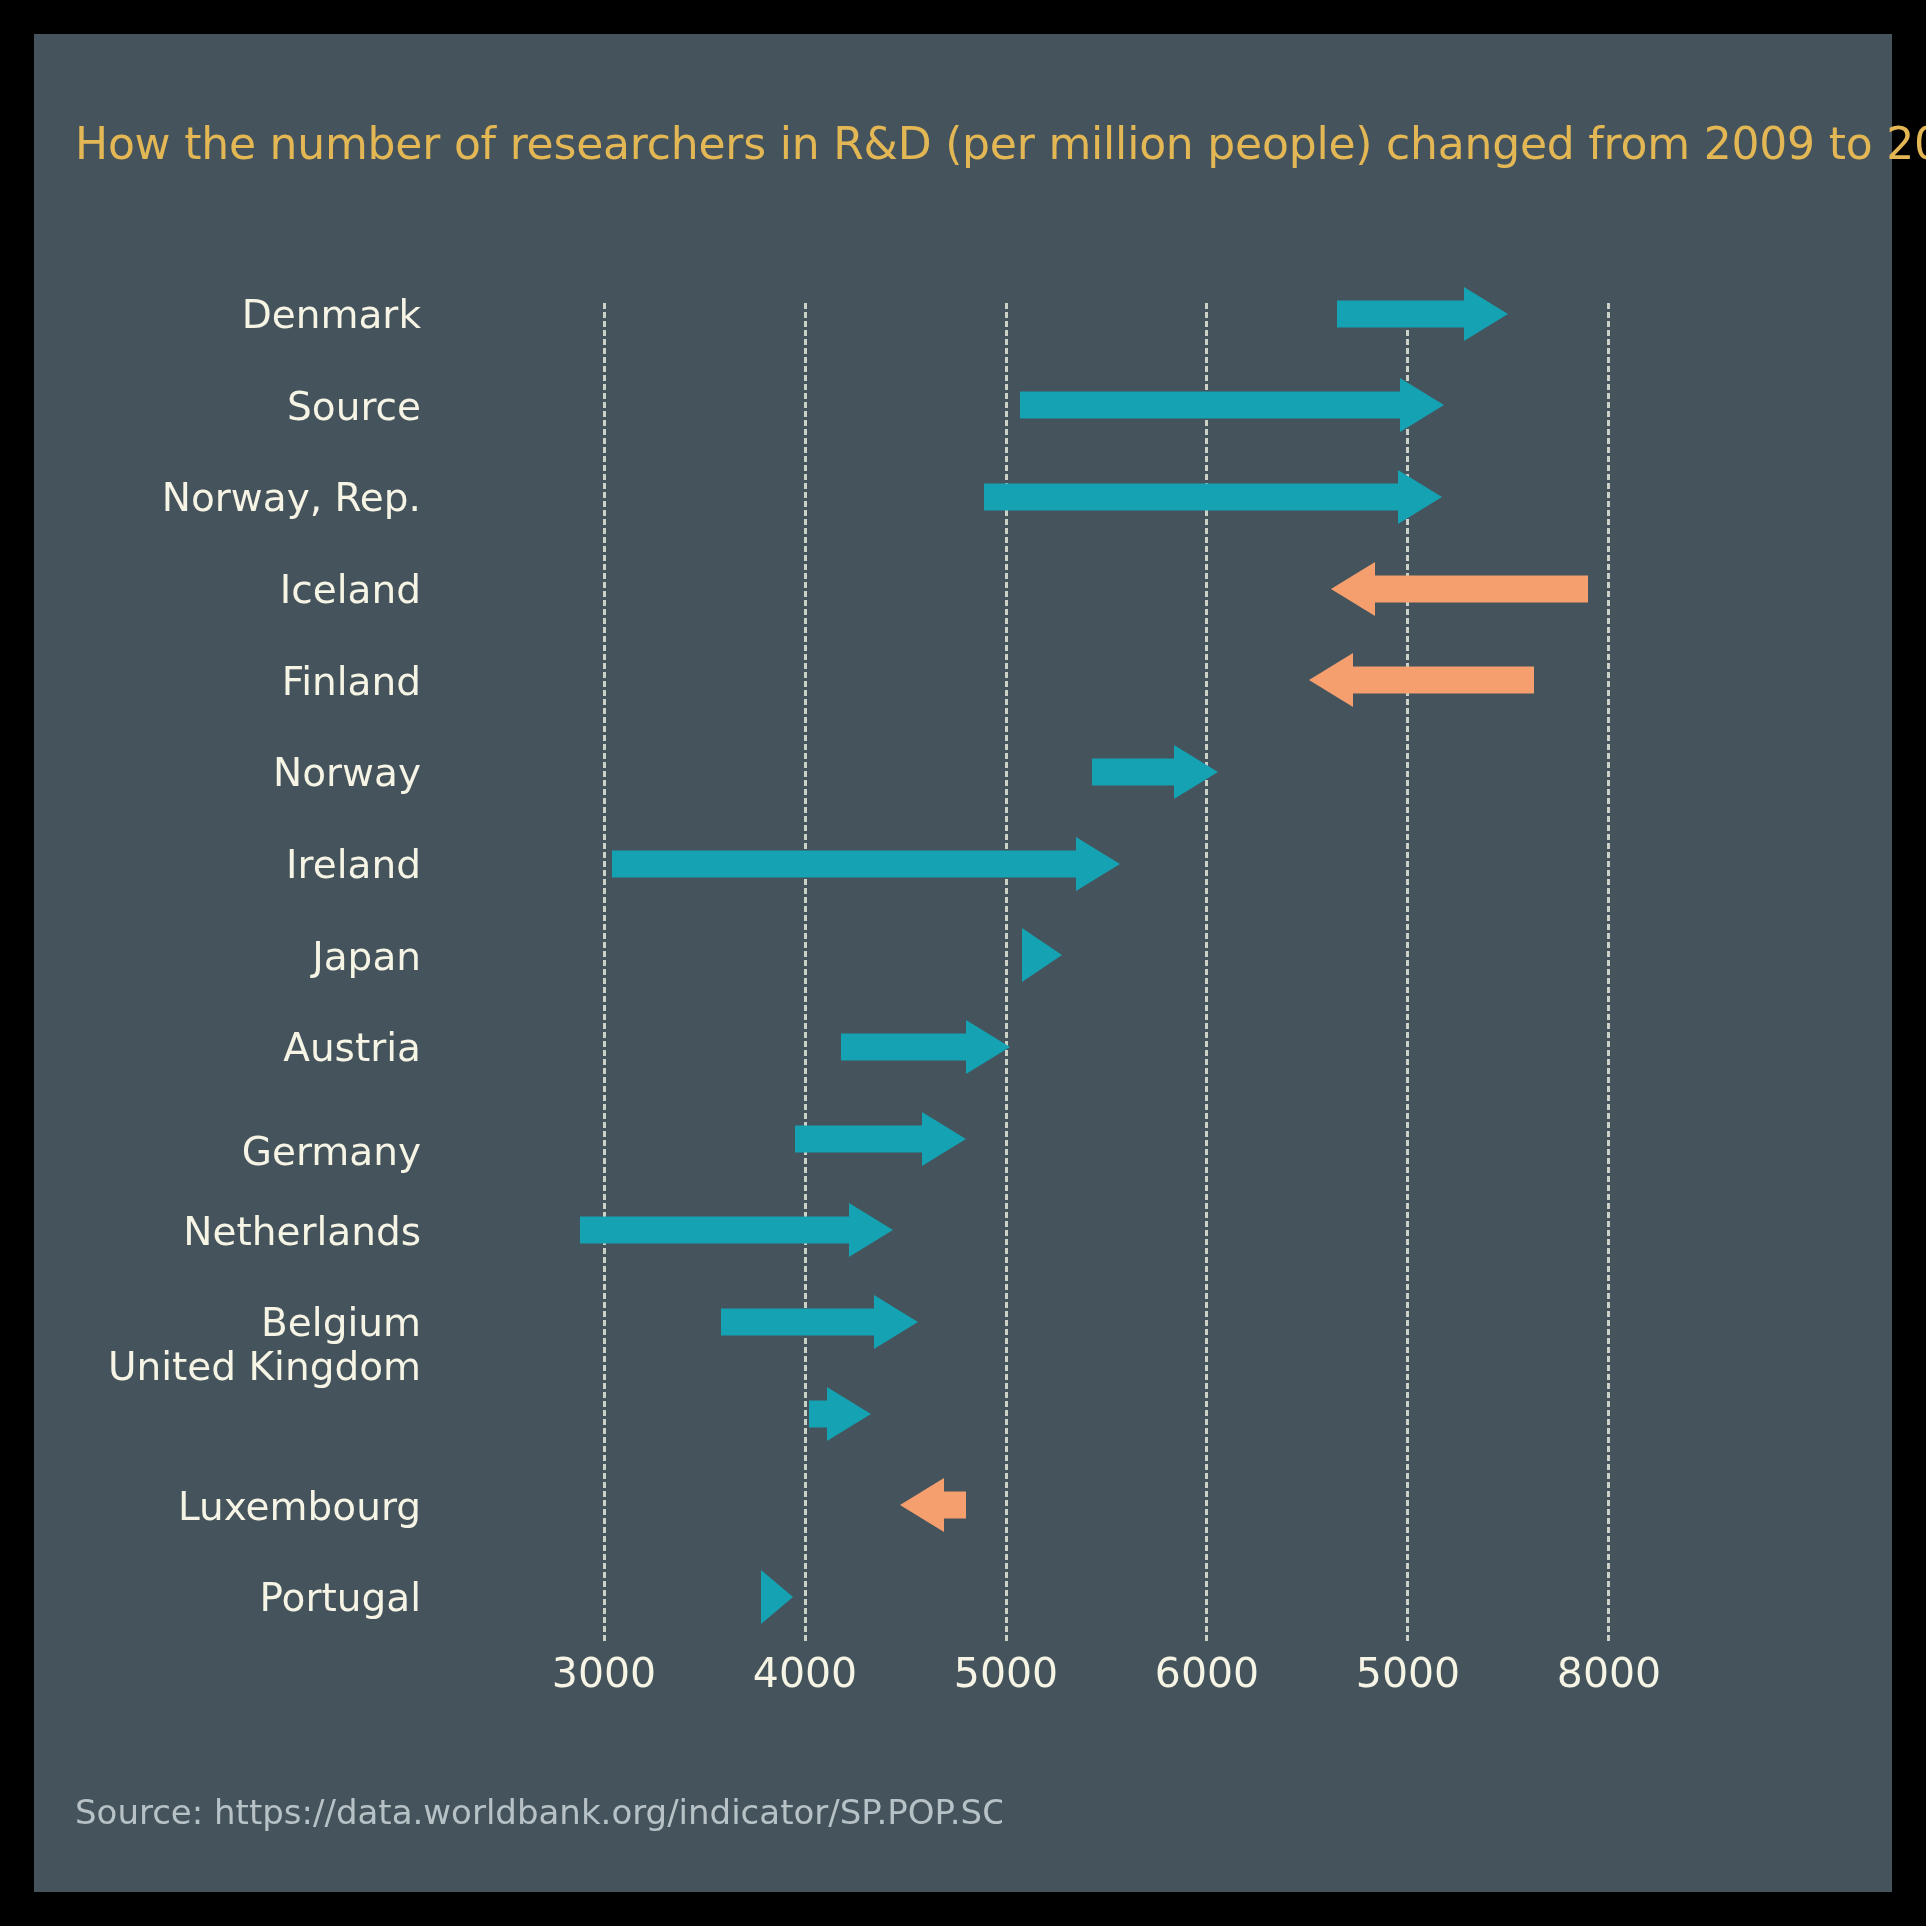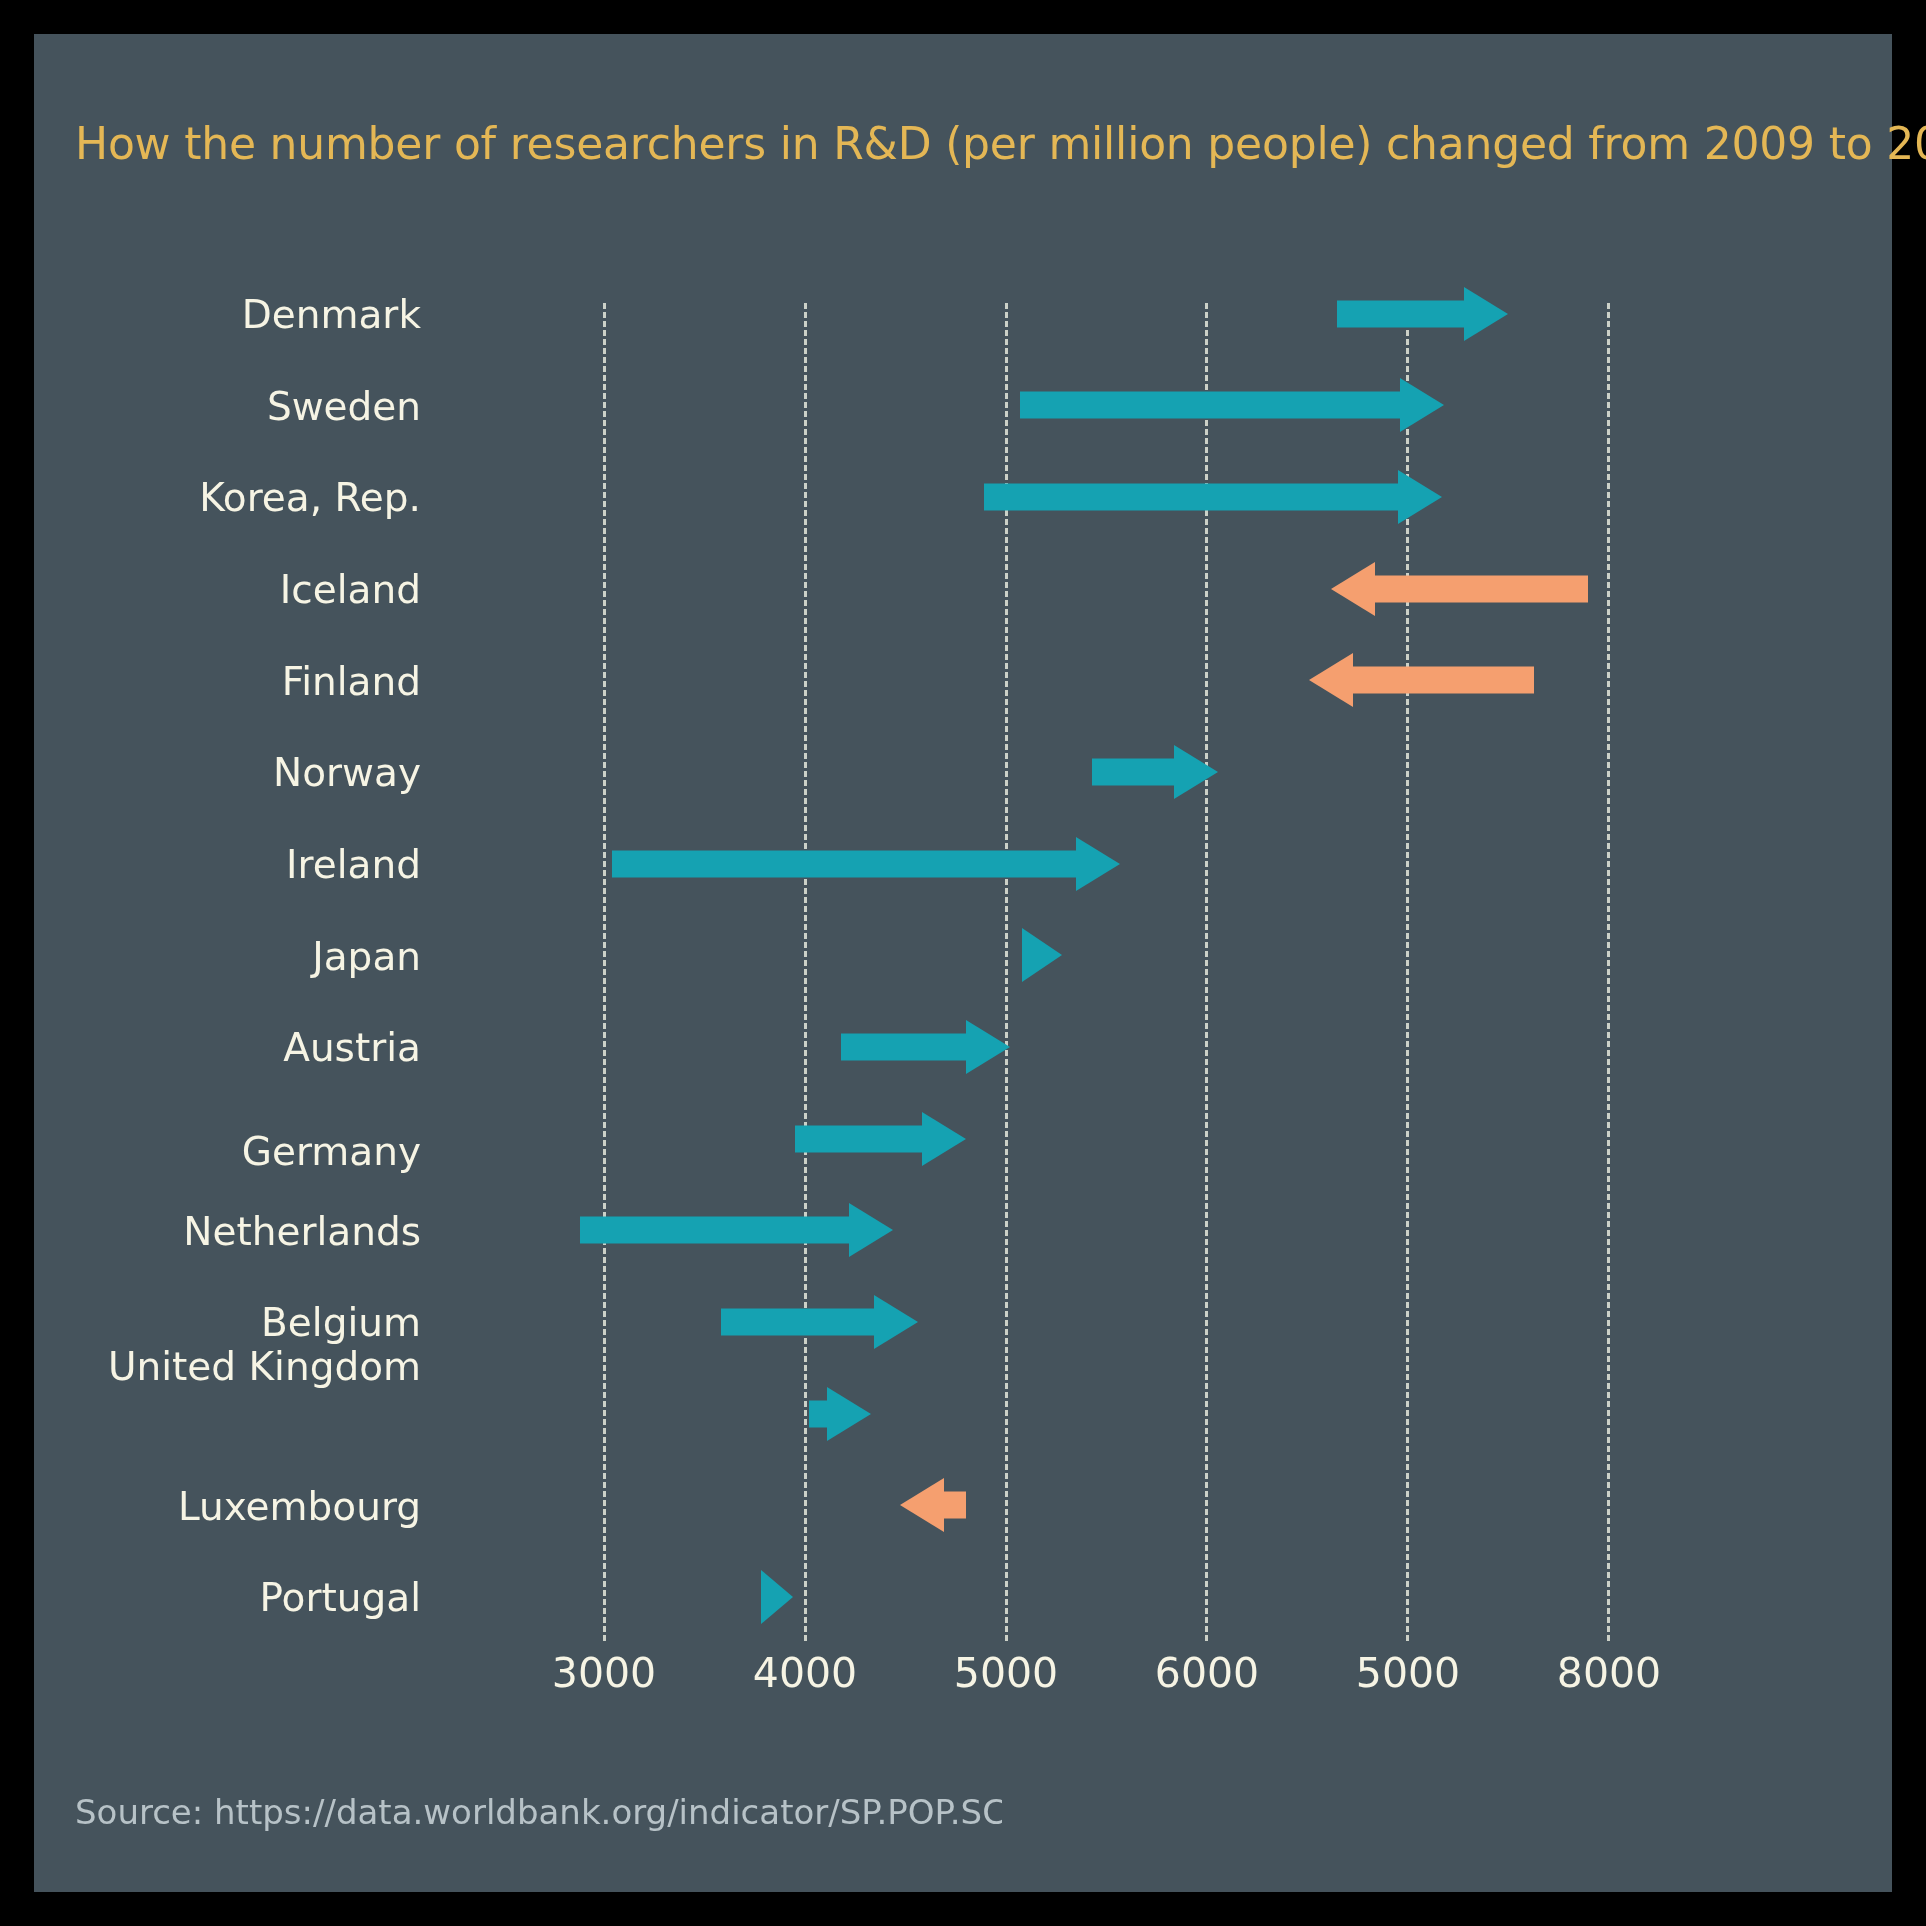--- a/index.html
+++ b/index.html
@@ -57,26 +57,26 @@
       <div class="gridline" style="left: 804px; top: 303px; height: 1338px;"></div>
       <div class="gridline" style="left: 1005px; top: 303px; height: 1338px;"></div>
       <div class="gridline" style="left: 1205px; top: 303px; height: 1338px;"></div>
       <div class="gridline" style="left: 1406px; top: 303px; height: 1338px;"></div>
       <div class="gridline" style="left: 1607px; top: 303px; height: 1338px;"></div>
       <div class="ylabel" style="right: 1505px; top: 314px;">Denmark</div>
       <div class="arrow" style="left: 1337px; top: 282px; width: 171px; height: 64px;">
         <div class="shaft" style="background: rgb(21, 162, 178); height: 27px; width: 127px; left: 0px;"></div>
         <div class="head" style="left: 127px; border-top: 27px solid transparent; border-bottom: 27px solid transparent; border-left: 44px solid rgb(21, 162, 178);"></div>
       </div>
-      <div class="ylabel" style="right: 1505px; top: 406px;">Sweden</div>
+      <div class="ylabel" style="right: 1505px; top: 406px;">Source</div>
       <div class="arrow" style="left: 1020px; top: 373px; width: 424px; height: 64px;">
         <div class="shaft" style="background: rgb(21, 162, 178); height: 27px; width: 380px; left: 0px;"></div>
         <div class="head" style="left: 380px; border-top: 27px solid transparent; border-bottom: 27px solid transparent; border-left: 44px solid rgb(21, 162, 178);"></div>
       </div>
-      <div class="ylabel" style="right: 1505px; top: 497px;">Korea, Rep.</div>
+      <div class="ylabel" style="right: 1505px; top: 497px;">Norway, Rep.</div>
       <div class="arrow" style="left: 984px; top: 465px; width: 458px; height: 64px;">
         <div class="shaft" style="background: rgb(21, 162, 178); height: 27px; width: 414px; left: 0px;"></div>
         <div class="head" style="left: 414px; border-top: 27px solid transparent; border-bottom: 27px solid transparent; border-left: 44px solid rgb(21, 162, 178);"></div>
       </div>
       <div class="ylabel" style="right: 1505px; top: 589px; text-align: center;">Iceland</div>
       <div class="arrow" style="left: 1331px; top: 557px; width: 257px; height: 64px;">
         <div class="shaft" style="background: rgb(245, 159, 111); height: 27px; width: 213px; left: 44px;"></div>
         <div class="head" style="left: 0px; border-top: 27px solid transparent; border-bottom: 27px solid transparent; border-right: 44px solid rgb(245, 159, 111);"></div>
       </div>
       <div class="ylabel" style="right: 1505px; top: 681px; margin-left: 30px;">Finland</div>

